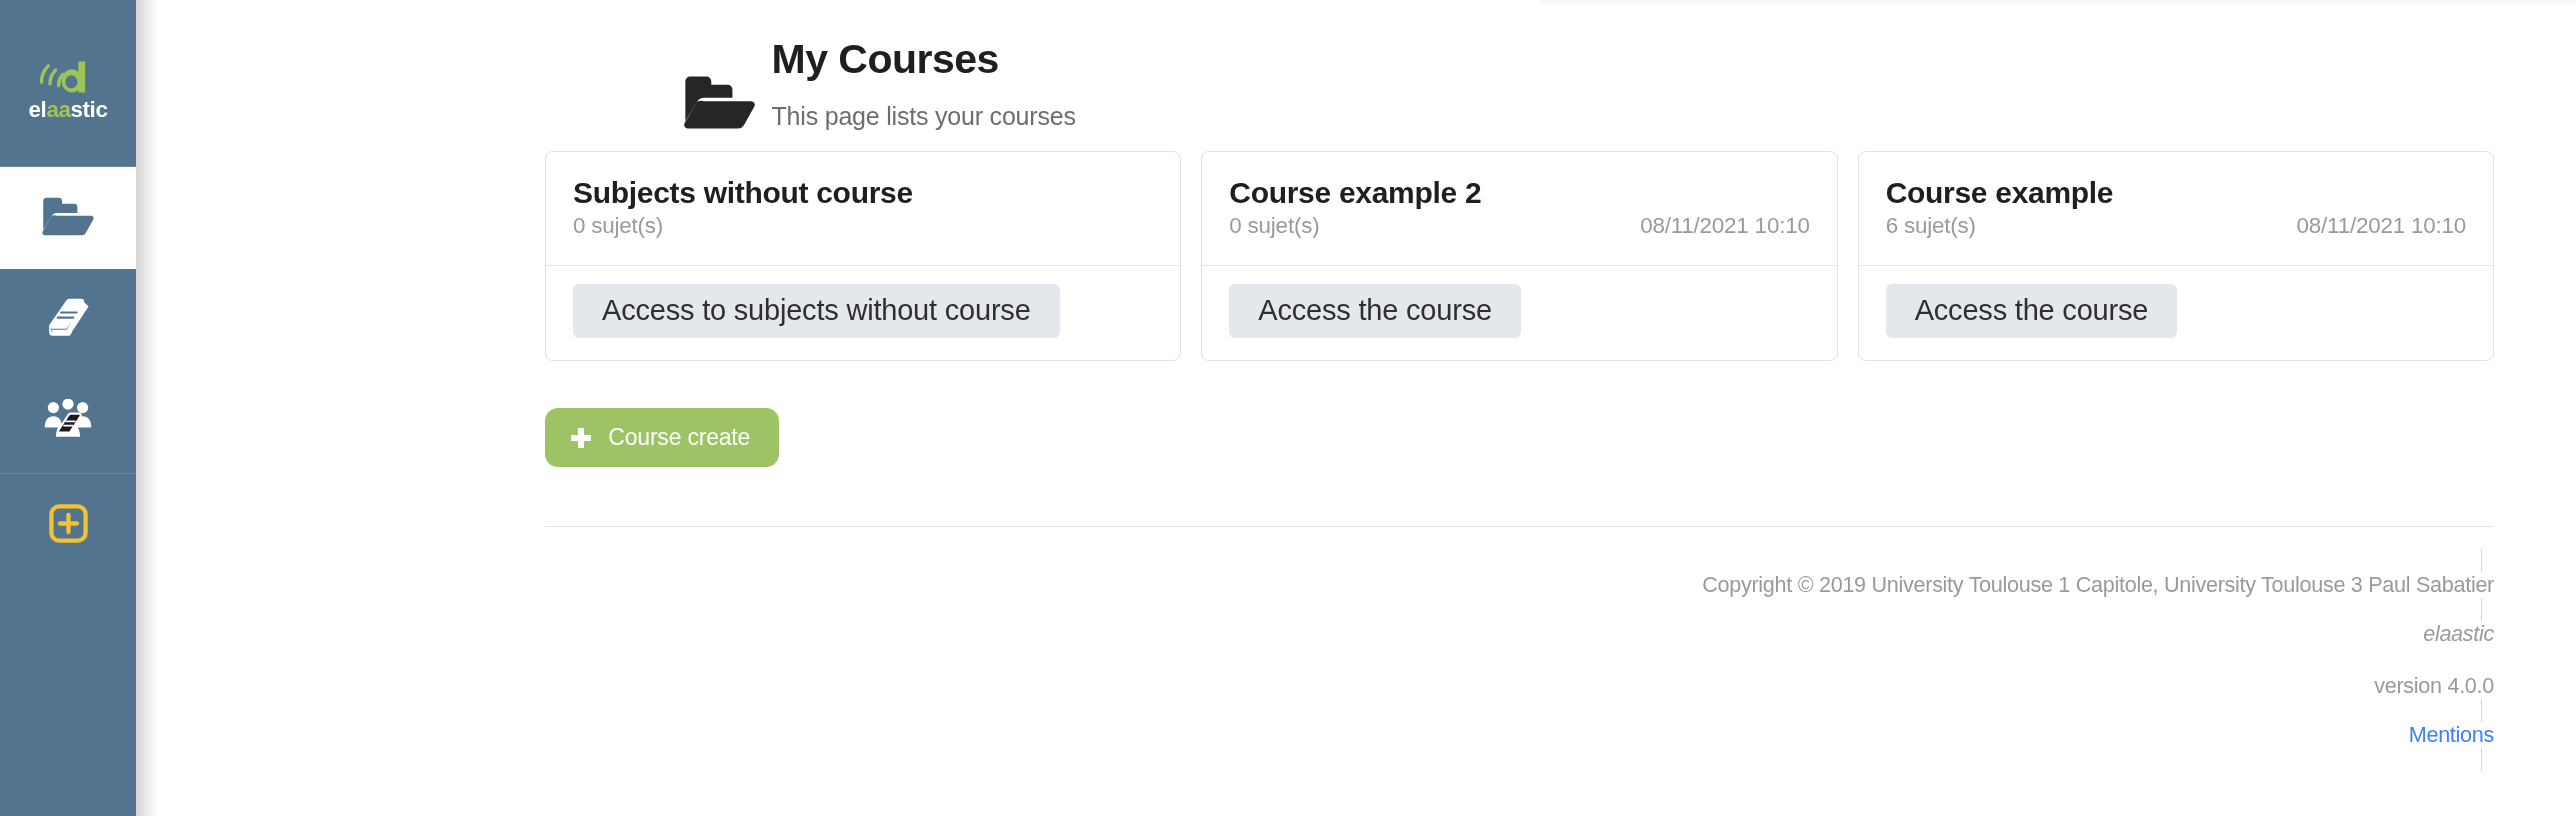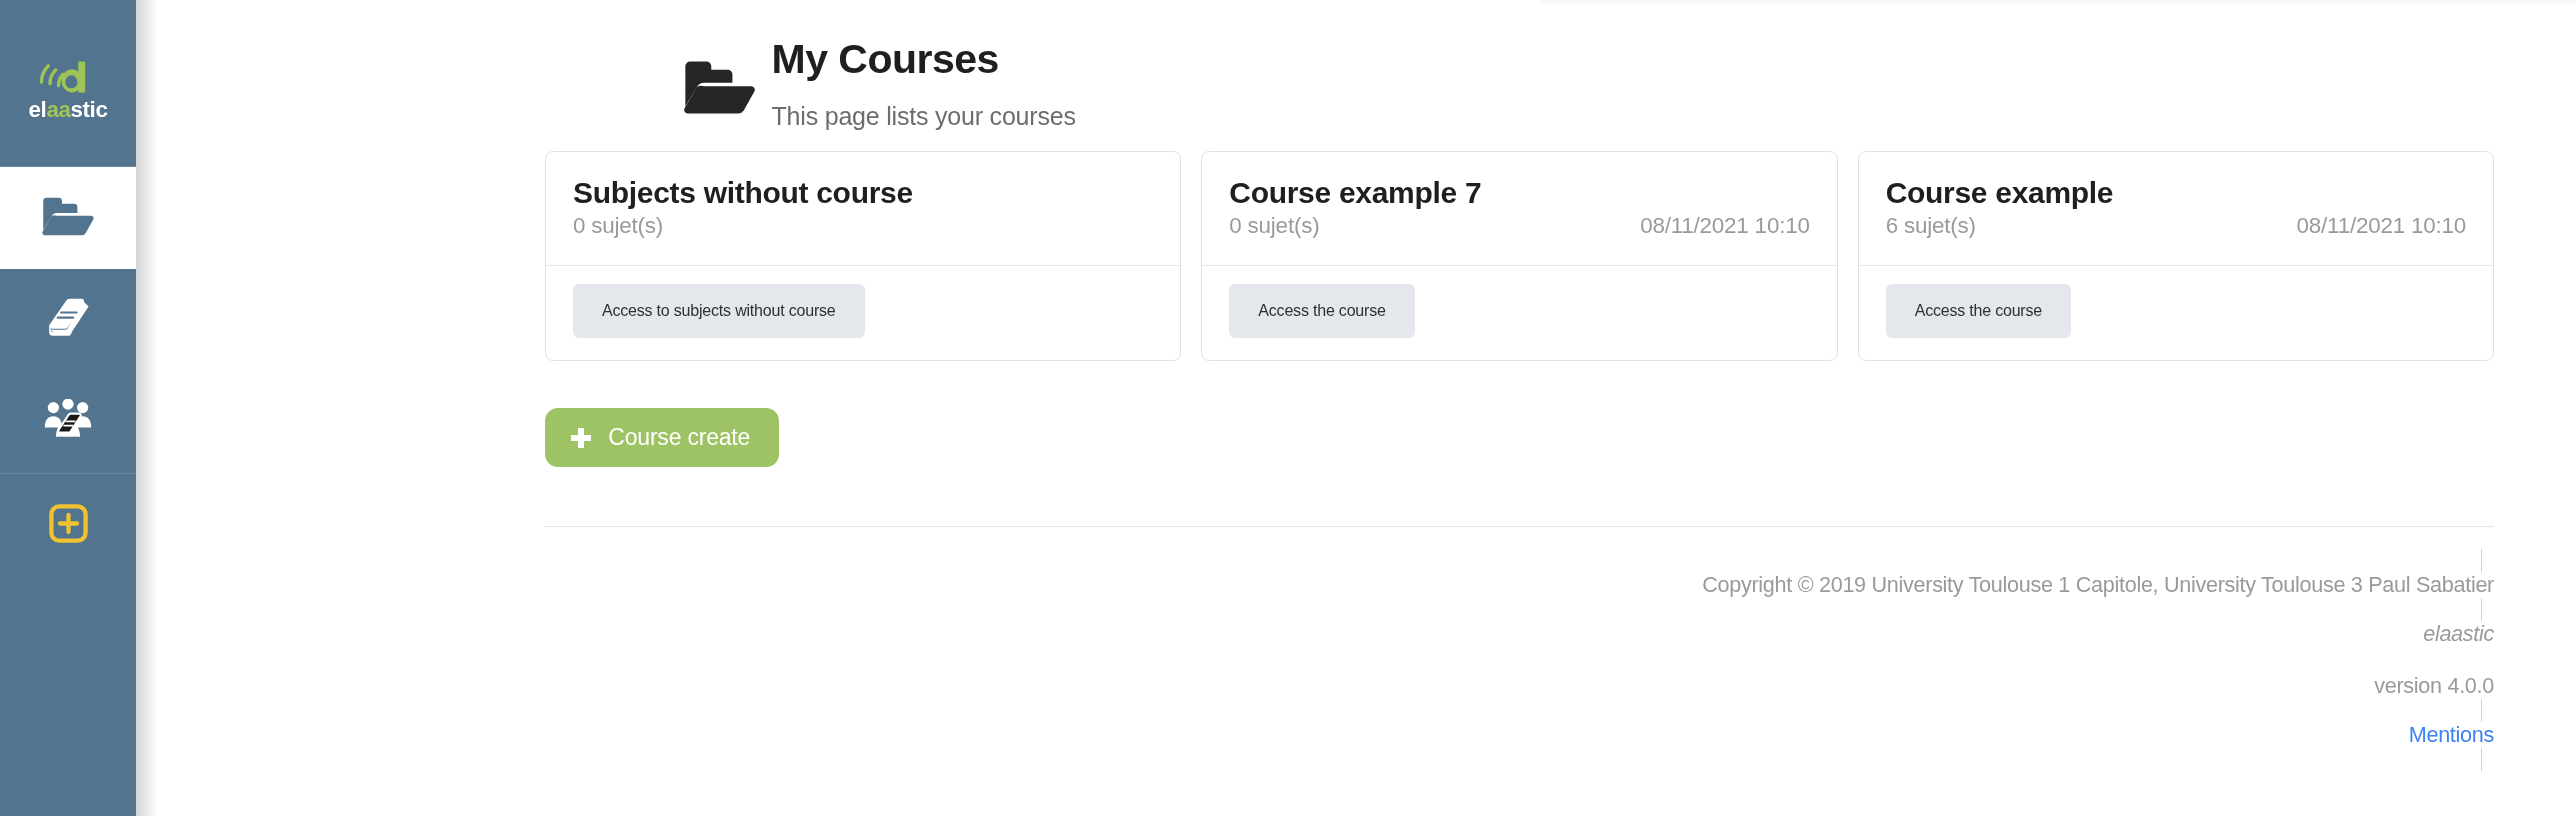--- a/index.html
+++ b/index.html
@@ -96,21 +96,21 @@
   .content {
     position: absolute;
     left: 409px;
     top: 0;
     width: 1949px;
   }
 
   
   .page-head {
     display: flex;
-    align-items: center;
+    align-items: flex-end;
     padding-top: 21px;
     padding-left: 0;
     gap: 15.5px;
   }
   .page-head-icon {
     flex: 0 0 auto;
     width: 73px;
     height: 57px;
     margin-top: 22.4px;
     margin-left: 138px;
@@ -182,21 +182,21 @@
   .btn-access {
     display: inline-flex;
     align-items: center;
     justify-content: center;
     background: #e4e8ec;
     border: none;
     border-radius: 6px;
     height: 54px;
     padding: 0 29px;
     font-family: "Liberation Sans", sans-serif;
-    font-size: 16px;
+    font-size: 29px;
     color: #2f2f2f;
     cursor: pointer;
     letter-spacing: -0.2px;
     white-space: nowrap;
   }
 
   
   .create-row { margin-top: 47px; padding-left: 0; }
   .btn-create {
     display: inline-flex;
@@ -366,21 +366,21 @@
               <span class="card-date"></span>
             </div>
           </div>
           <div class="card-foot">
             <button class="btn-access">Access to subjects without course</button>
           </div>
         </div>
 
         <div class="card">
           <div class="card-body">
-            <div class="card-title">Course example 7</div>
+            <div class="card-title">Course example 2</div>
             <div class="card-meta">
               <span class="card-count">0 sujet(s)</span>
               <span class="card-date">08/11/2021 10:10</span>
             </div>
           </div>
           <div class="card-foot">
             <button class="btn-access">Access the course</button>
           </div>
         </div>
 

